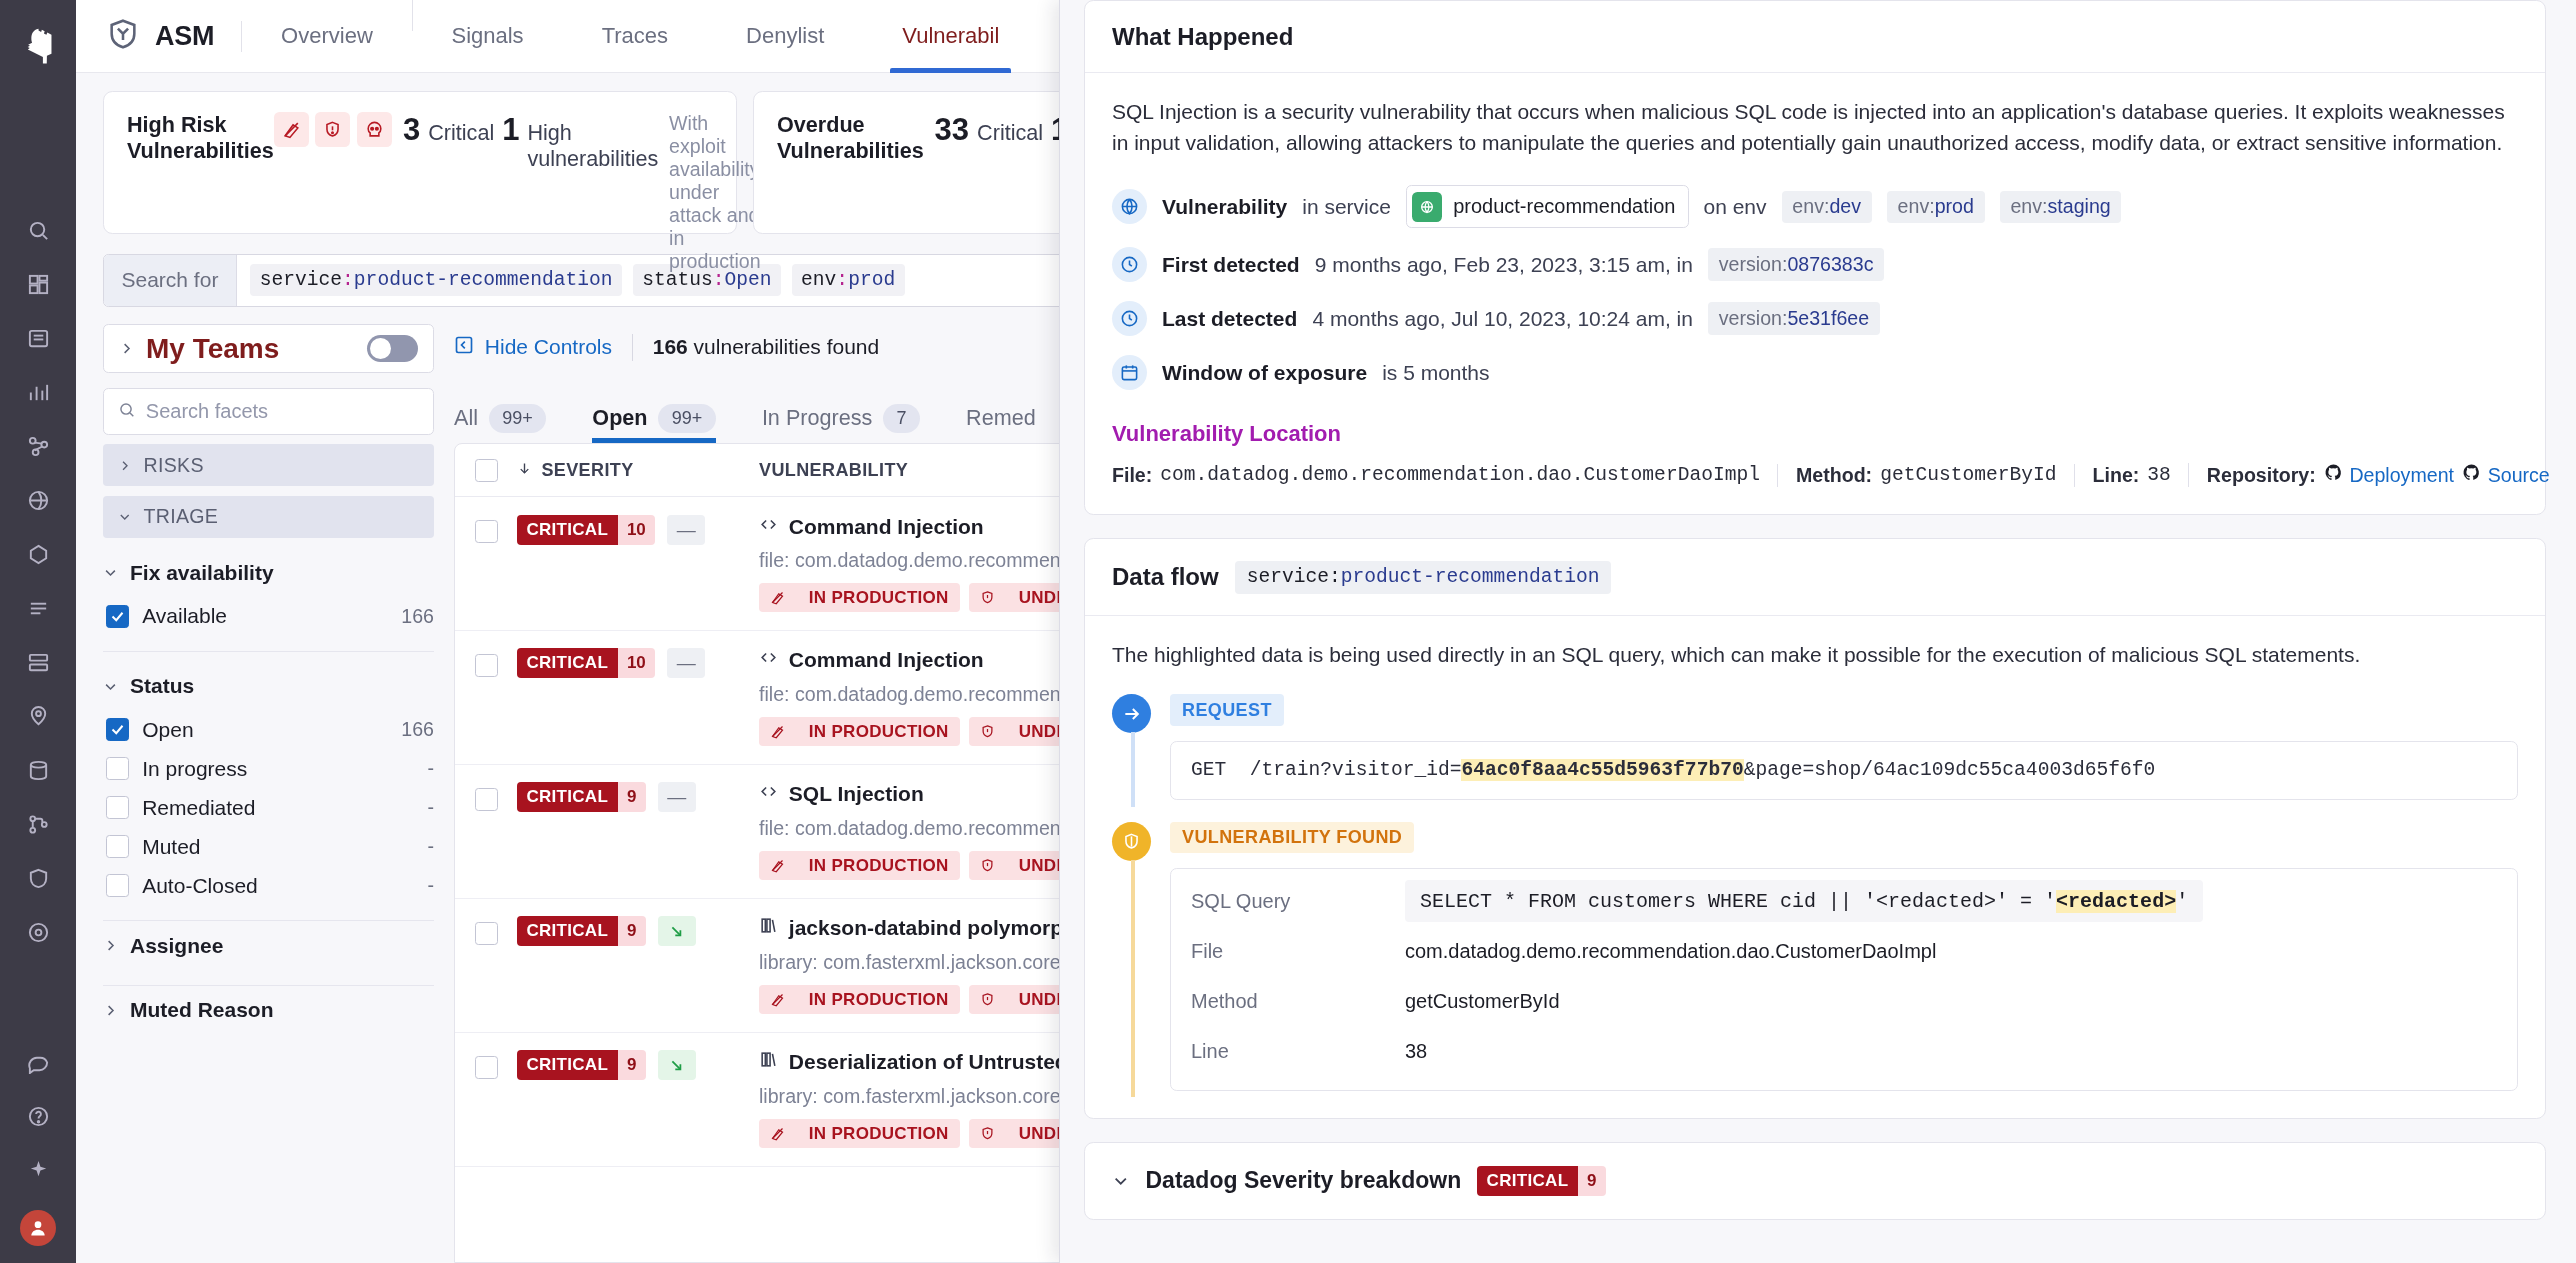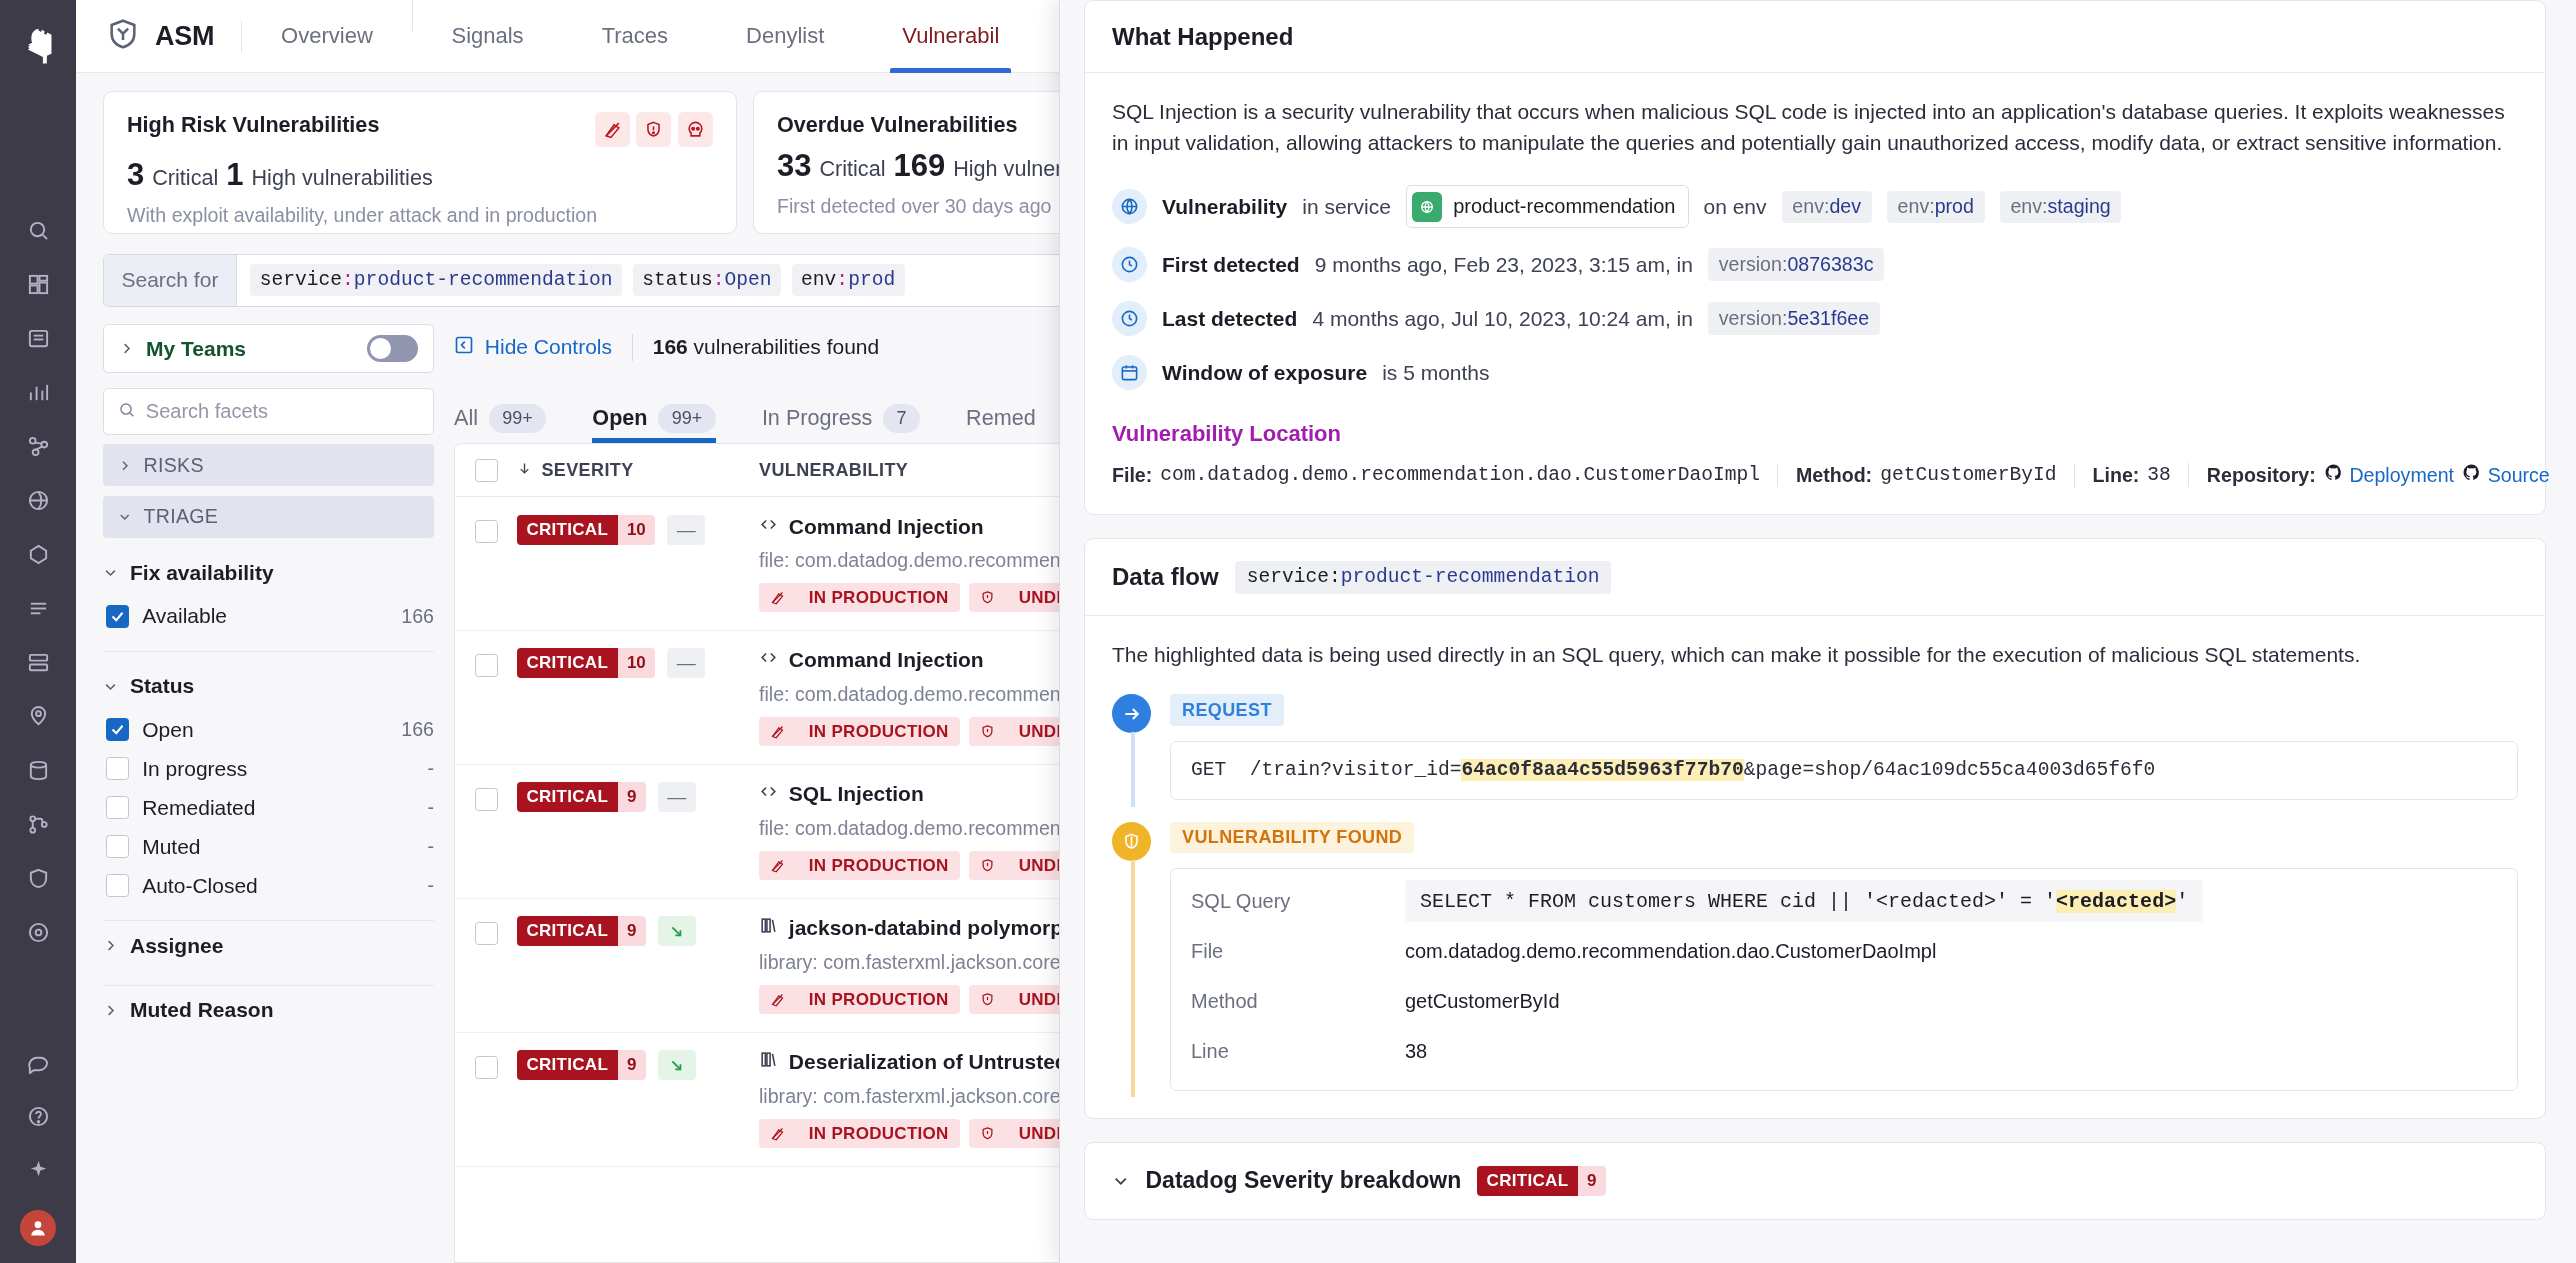--- a/index.html
+++ b/index.html
@@ -58,21 +58,21 @@
   }
 
   
   .content { flex: 1; display: flex; flex-direction: column; padding: 0 0 0 0; min-height: 0; }
 
   
   .cards { display: flex; gap: 16px; padding: 17.5px 27px 0 27px; }
   .card {
     background: #fff; border: 0.7px solid #e4e4ec; border-radius: 9.4px;
     padding: 20px 23px 20px 23px; width: 634px; height: 143px;
-    display: flex; flex-direction: column; gap: 10.8px; position: relative; flex: 0 0 auto;
+    display: flex; flex-direction: row; gap: 10.8px; position: relative; flex: 0 0 auto;
   }
   .card-head { display: flex; align-items: flex-start; justify-content: space-between; }
   .card-title { font-size: 21.6px; font-weight: 700; color: #1c1d26; }
   .card-badges { display: flex; gap: 6.7px; }
   .cbadge {
     width: 35px; height: 35px; border-radius: 5.4px; background: #fde8e8;
     display: flex; align-items: center; justify-content: center; color: #b81a24;
   }
   .card-stats { display: flex; align-items: baseline; gap: 8px; font-size: 21.6px; color: #3d4153; }
   .big { font-size: 31px; font-weight: 700; color: #1c1d26; }
@@ -101,21 +101,21 @@
   
   .split { display: flex; flex: 1; min-height: 0; padding: 17.5px 0 0 27px; gap: 0; }
 
   
   .facets { width: 351px; flex: 0 0 351px; padding-right: 20px; }
   .myteams {
     border: 0.7px solid #dcdce6; border-radius: 5.4px; background: #fff;
     height: 49px; display: flex; align-items: center; padding: 0 15px; gap: 12px;
   }
   .chev { color: #5a5f72; display: flex; align-items: center; }
-  .facet-label { font-size: 21px; color: #14532d; font-weight: 700; flex: 1; }
+  .facet-label { font-size: 28px; color: #7f1d1d; font-weight: 700; flex: 1; }
   .toggle {
     width: 51px; height: 27px; border-radius: 13.5px; background: #9196ae;
     position: relative; flex: 0 0 51px;
   }
   .toggle::after {
     content: ""; position: absolute; left: 2.7px; top: 2.7px; width: 21.6px; height: 21.6px;
     border-radius: 50%; background: #fff;
   }
   .facet-search {
     margin-top: 15px; height: 47px; border: 0.7px solid #dcdce6; border-radius: 5.4px;

